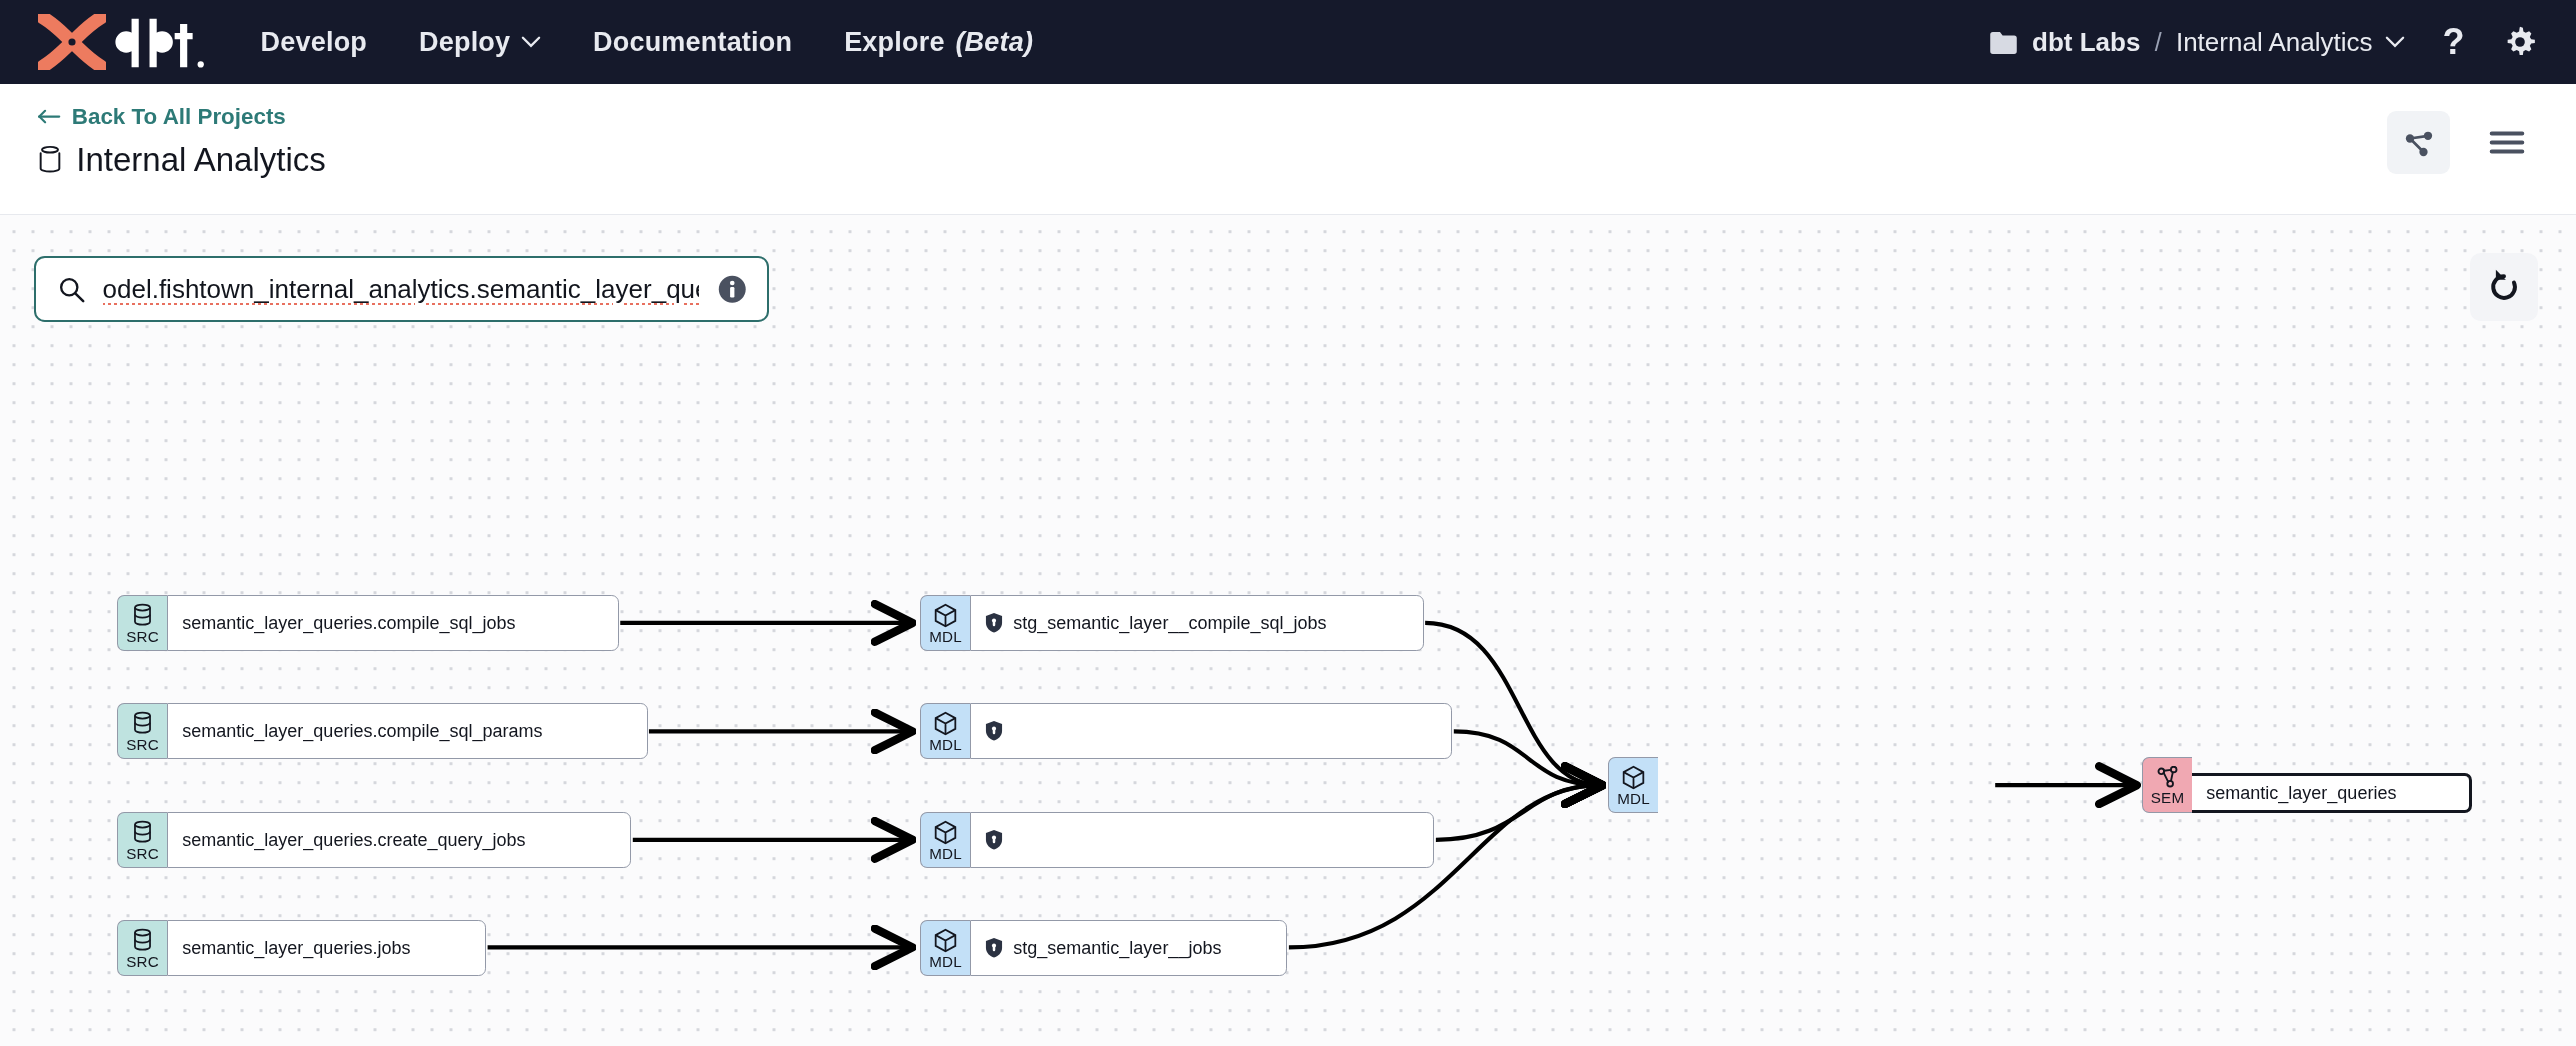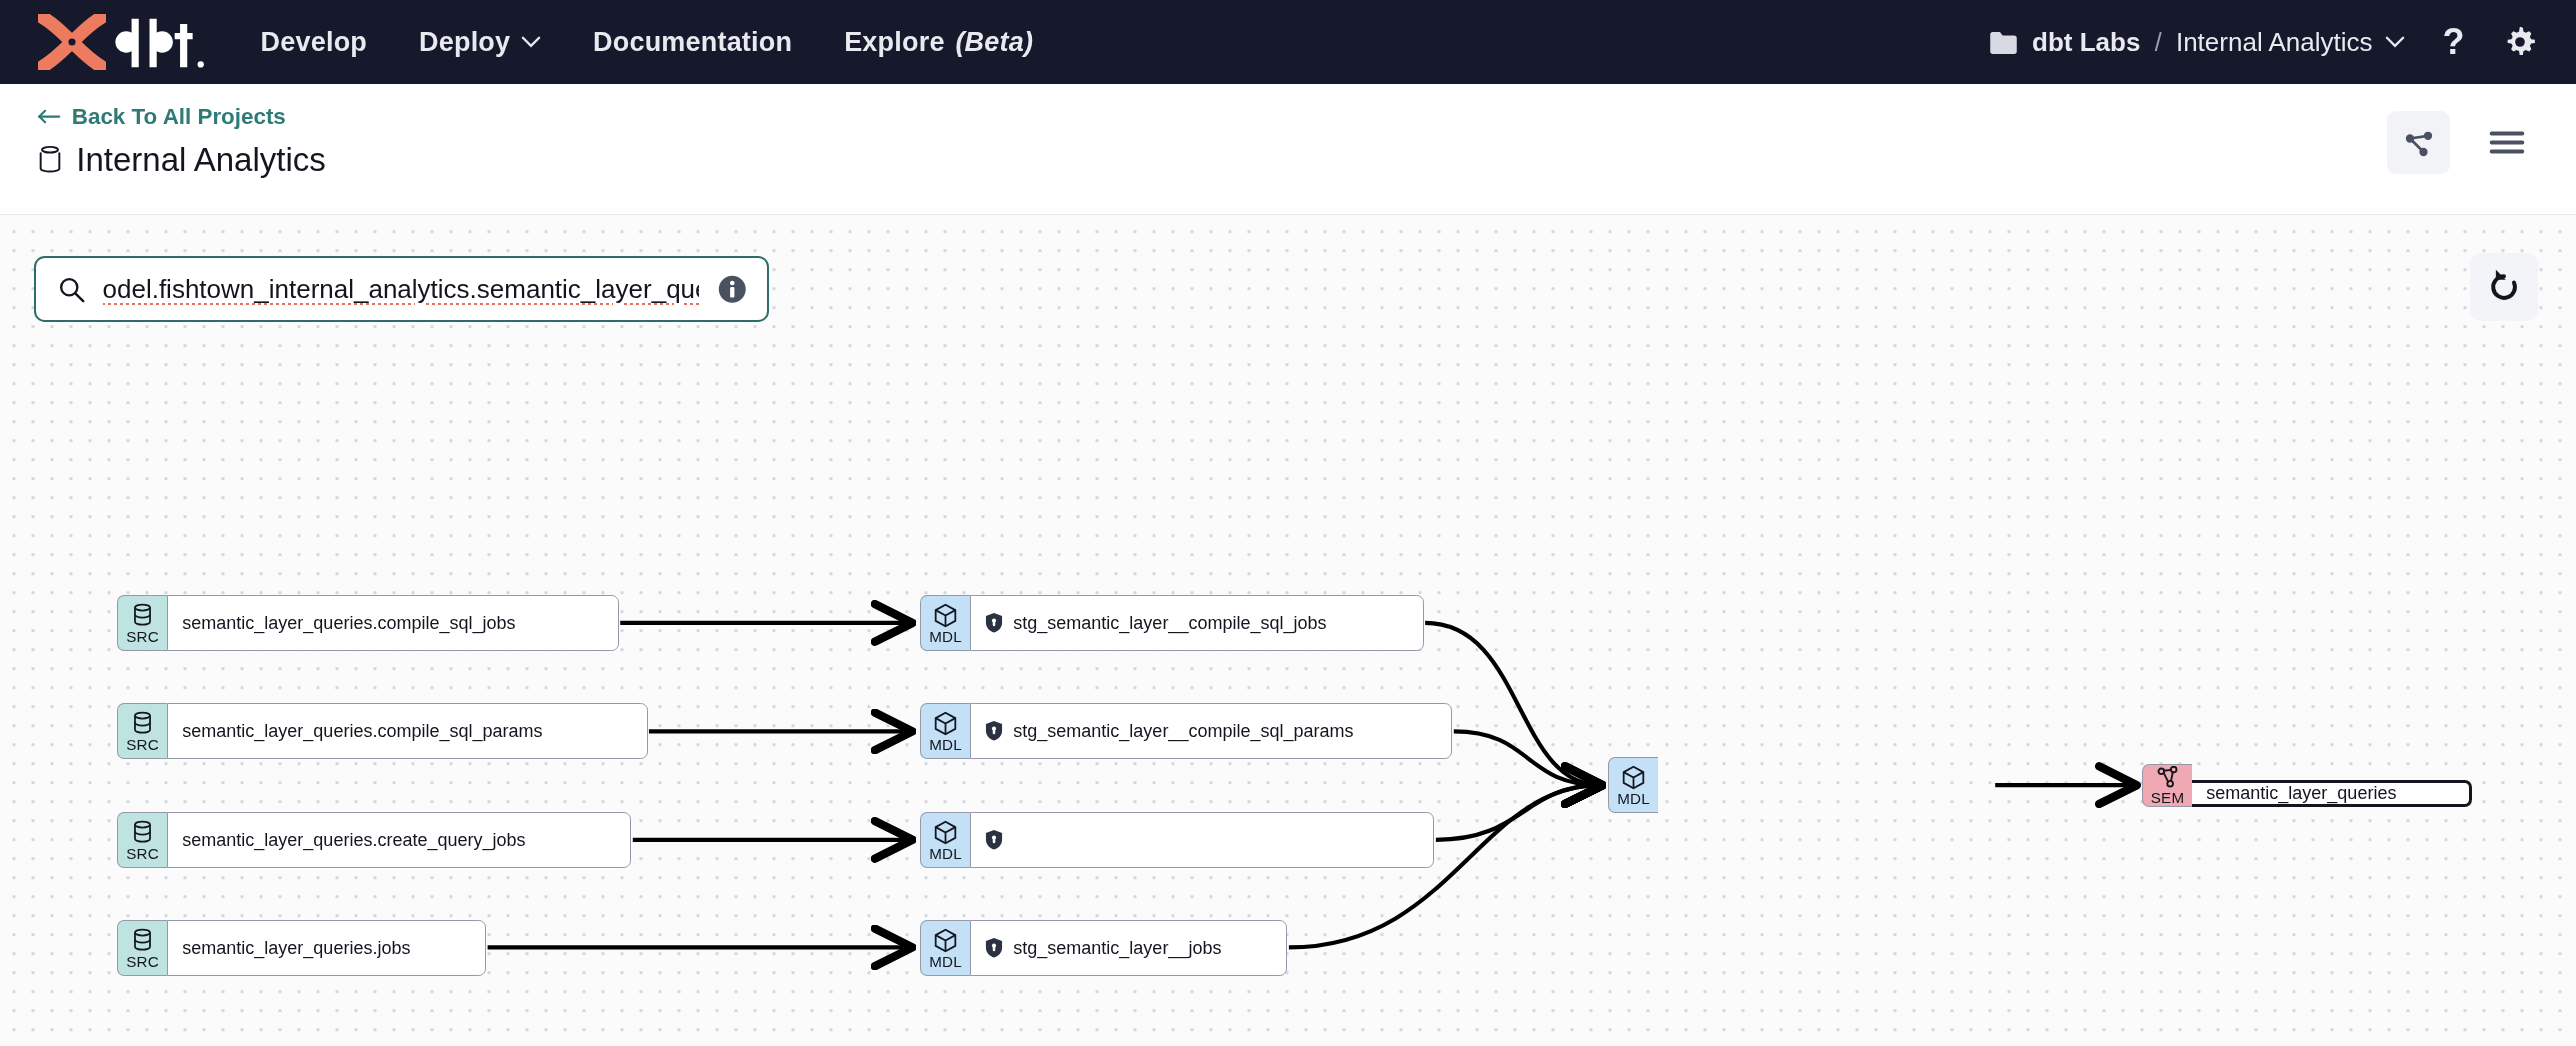--- a/index.html
+++ b/index.html
@@ -381,21 +381,20 @@
           <path d="M3 8 L14 14 L25 8 M14 14 V26" fill="none" stroke="#13161f" stroke-width="2"></path>
         </svg>
         <span class="badge-label">MDL</span>
       </div>
       <div class="node-body">
         <svg class="shield" viewBox="0 0 20 24">
           <path d="M10 1 L19 4.5 V12 C19 18, 14.5 21.5, 10 23 C5.5 21.5, 1 18, 1 12 V4.5 Z" fill="#2b3242"></path>
           <rect x="8.6" y="9" width="2.8" height="7" rx="1.4" fill="#ffffff"></rect>
           <circle cx="10" cy="9.5" r="2.3" fill="#ffffff"></circle>
         </svg>
-        <span class="node-label">stg_semantic_layer__compile_sql_params</span>
       </div>
     </div>
 
     <div class="node" style="left:920px; top:597px; width:514px;">
       <div class="badge badge-mdl">
         <svg width="25" height="25" viewBox="0 0 28 28">
           <path d="M14 2 L25 8 V20 L14 26 L3 20 V8 Z" fill="none" stroke="#13161f" stroke-width="2"></path>
           <path d="M3 8 L14 14 L25 8 M14 14 V26" fill="none" stroke="#13161f" stroke-width="2"></path>
         </svg>
         <span class="badge-label">MDL</span>
@@ -430,21 +429,21 @@
     <div class="node" style="left:1608px; top:542px; width:385px;">
       <div class="badge badge-mdl">
         <svg width="25" height="25" viewBox="0 0 28 28">
           <path d="M14 2 L25 8 V20 L14 26 L3 20 V8 Z" fill="none" stroke="#13161f" stroke-width="2"></path>
           <path d="M3 8 L14 14 L25 8 M14 14 V26" fill="none" stroke="#13161f" stroke-width="2"></path>
         </svg>
         <span class="badge-label">MDL</span>
       </div>
     </div>
 
-    <div class="node selected" style="left:2142px; top:542px; width:330px;align-items:center;">
+    <div class="node selected" style="left:2142px; top:542px; width:330px;">
       <div class="badge badge-sem">
         <svg width="25" height="23" viewBox="0 0 28 26">
           <circle cx="7" cy="6" r="3.2" fill="none" stroke="#13161f" stroke-width="2.1"></circle>
           <circle cx="21" cy="4" r="3.2" fill="none" stroke="#13161f" stroke-width="2.1"></circle>
           <circle cx="17" cy="20" r="3.2" fill="none" stroke="#13161f" stroke-width="2.1"></circle>
           <path d="M9.6 7.4 L14.8 18 M9.9 5.4 L17.9 4.3 M20 7.1 L17.9 16.9" stroke="#13161f" stroke-width="2.1" stroke-linecap="round"></path>
         </svg>
         <span class="badge-label">SEM</span>
       </div>
       <div class="node-body">

